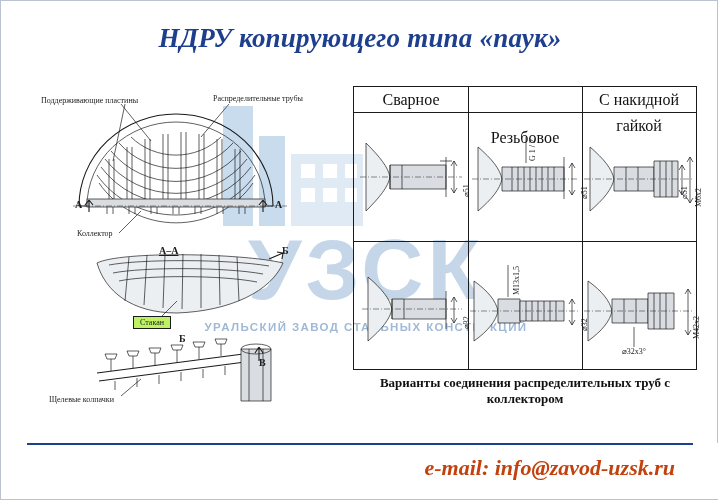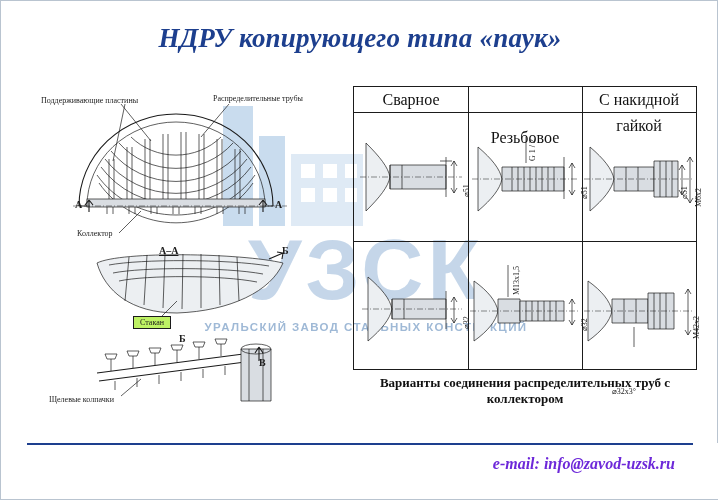--- a/index.html
+++ b/index.html
@@ -90,21 +90,21 @@
   }
   .fline{
     position:absolute;left:26px;right:26px;top:0;height:2px;background:#1d3f8e;
   }
   .phone{
     position:absolute;left:40px;top:12px;
     font-size:20px;font-weight:bold;font-style:italic;color:#1d3f8e;
   }
   .email{
     position:absolute;right:44px;top:12px;
-    font-size:16px;font-weight:bold;font-style:italic;color:#6d28d9;
+    font-size:22px;font-weight:bold;font-style:italic;color:#c2410c;
   }
   svg{display:block;}
   .ln{stroke:#1b1b1b;fill:none;}
   .thin{stroke-width:.7;}
   .med{stroke-width:1.1;}
   .fillgray{fill:#d9dde2;stroke:#1b1b1b;stroke-width:.7;}
   .filllight{fill:#eceff2;stroke:#1b1b1b;stroke-width:.7;}
   .cl{stroke:#1b1b1b;stroke-width:.5;stroke-dasharray:6 2 1 2;}
 </style>
 </head>
@@ -358,21 +358,21 @@
           <line x1="72" y1="52" x2="72" y2="88"></line>
             <line x1="78" y1="52" x2="78" y2="88"></line>
           <line x1="84" y1="52" x2="84" y2="88"></line>
           <line x1="42" y1="58" x2="42" y2="82"></line>
             <line x1="54" y1="58" x2="54" y2="82"></line>
         </g>
         <line class="cl" x1="2" y1="70" x2="110" y2="70"></line>
         <path class="ln thin" d="M52 86 l0 20"></path>
         <path class="ln thin" d="M106 48 l0 46 M106 48 l-3 5 M106 48 l3 5 M106 94 l-3 -5 M106 94 l3 -5"></path>
       </svg>
-      <div class="lbl" style="left:30px;top:106px;margin-top:40px;">⌀32x3°</div>
+      <div class="lbl" style="left:40px;top:106px;">⌀32x3°</div>
       <div class="lbl v" style="left:110px;top:98px;">M42x2</div>
     </div>
   </div>
 
   <div class="caption">Варианты соединения распределительных труб с коллектором</div>
 
   <div class="footer">
     <div class="fline"></div>
     <div class="email">e-mail: info@zavod-uzsk.ru</div>
   </div>

